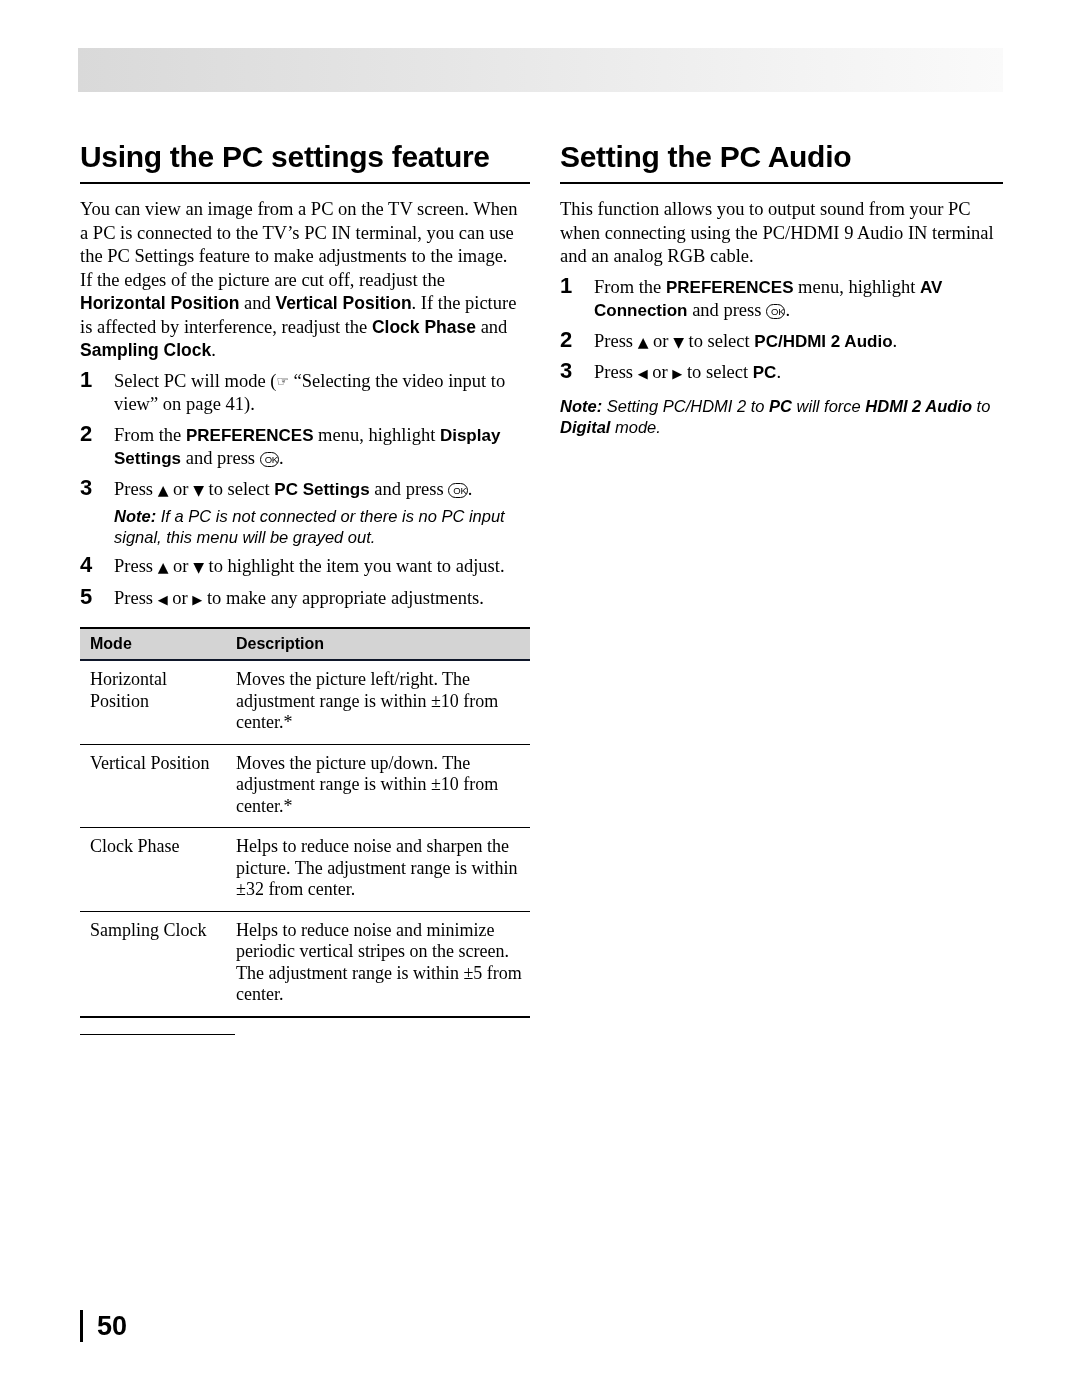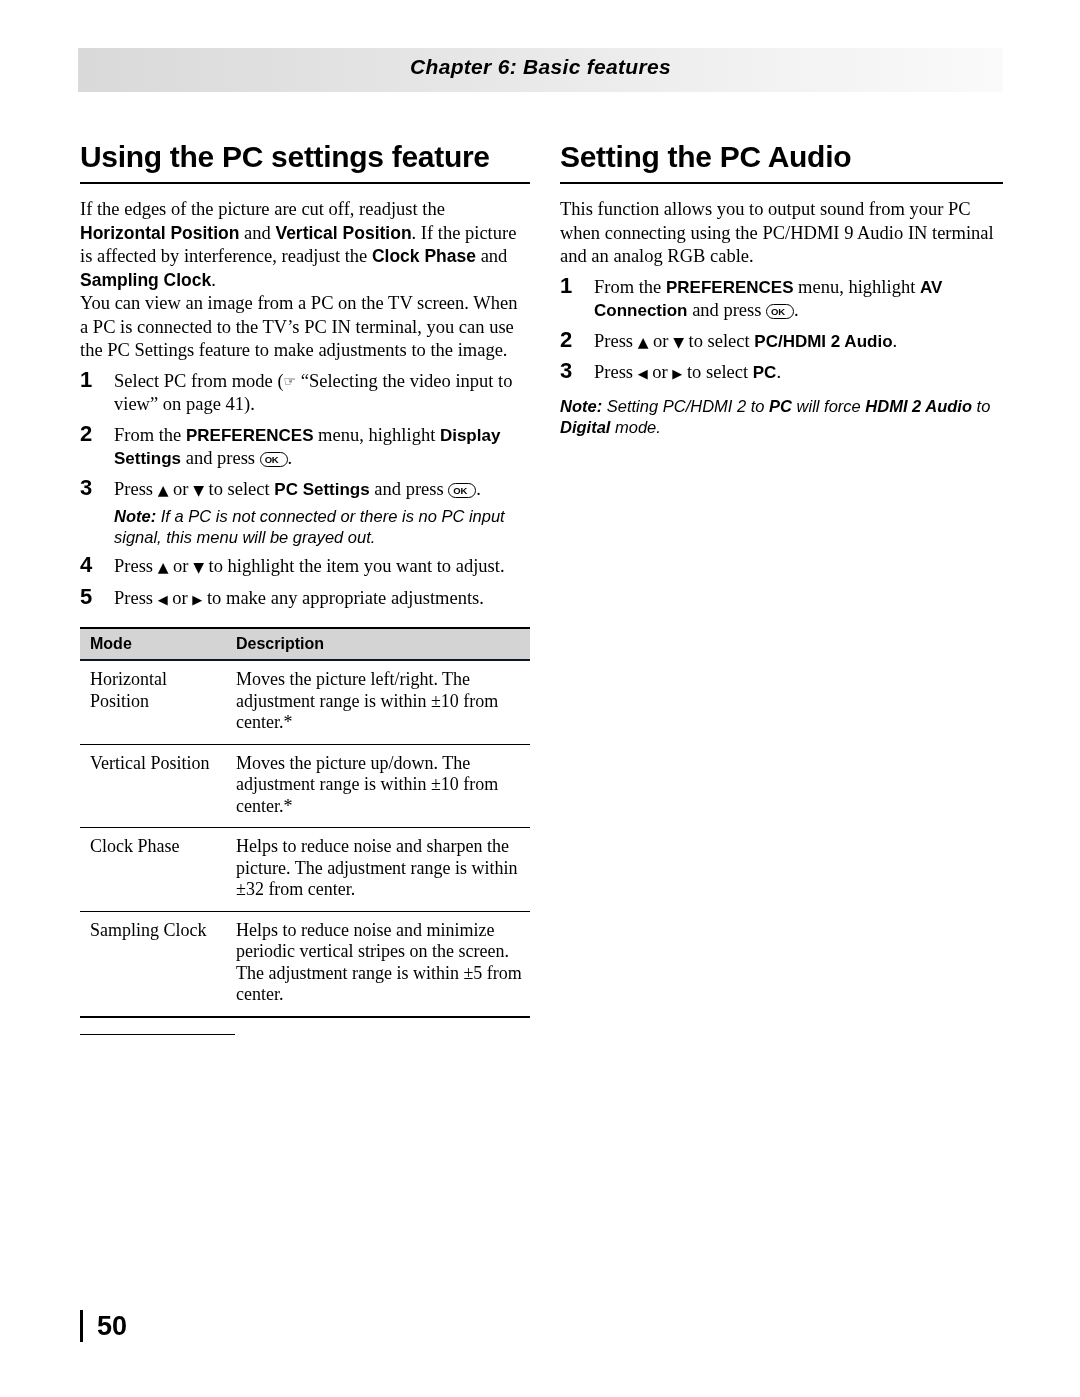--- a/index.html
+++ b/index.html
@@ -103,23 +103,23 @@
 
   .arrow { font-family: "DejaVu Sans", sans-serif; font-size: 14px; }
   .arrow-lr { font-family: "DejaVu Sans", sans-serif; font-size: 13px; }
 
   .okbtn {
     display: inline-block;
     border: 1.4px solid #000;
     border-radius: 9px;
     font-family: "Liberation Sans", sans-serif;
     font-size: 9.5px;
-    font-weight: bold;
+    font-weight: normal;
     line-height: 11px;
-    padding: 1px 8px 1px 4px;
+    padding: 1px 0 1px 4px;
     vertical-align: 1px;
     letter-spacing: -0.2px;
   }
   .handicon {
     font-family: "DejaVu Sans", sans-serif;
     font-size: 14px;
     vertical-align: 1px;
   }
 
   
@@ -181,32 +181,31 @@
     font-weight: bold;
     font-size: 27px;
   }
 </style>
 </head>
 <body>
 
 <div class="page">
 
   <div class="chapter-bar"></div>
-  <div class="chapter-title">Chapter 6: Basic features</div>
 
   <div class="col col-left">
     <h1 class="sec-title">Using the PC settings feature</h1>
     <hr class="rule">
 
+    <p class="body">You can view an image from a PC on the TV screen. When a PC is connected to the TV’s PC IN terminal, you can use the PC Settings feature to make adjustments to the image.</p>
+
     <p class="body"><span>If the edges of the picture are cut off, readjust the </span><span class="b">Horizontal Position</span><span> and </span><span class="b">Vertical Position</span><span>. If the picture is affected by interference, readjust the </span><span class="b">Clock Phase</span><span> and </span><span class="b">Sampling Clock</span><span>.</span></p>
 
-    <p class="body">You can view an image from a PC on the TV screen. When a PC is connected to the TV’s PC IN terminal, you can use the PC Settings feature to make adjustments to the image.</p>
-
-    <div class="step">
-      <span class="num">1</span><span>Select PC from mode (</span><span class="handicon">☞</span> <span>“Selecting the video input to view” on page 41).</span>
+    <div class="step">
+      <span class="num">1</span><span>Select PC will mode (</span><span class="handicon">☞</span> <span>“Selecting the video input to view” on page 41).</span>
     </div>
 
     <div class="step">
       <span class="num">2</span><span>From the </span><span class="bs">PREFERENCES</span><span> menu, highlight </span><span class="bs">Display Settings</span><span> and press </span><span class="okbtn">OK</span><span>.</span>
     </div>
 
     <div class="step">
       <span class="num">3</span><span>Press </span><span class="arrow">▲</span><span> or </span><span class="arrow">▼</span><span> to select </span><span class="bs">PC Settings</span><span> and press </span><span class="okbtn">OK</span><span>.</span>
     </div>
 

